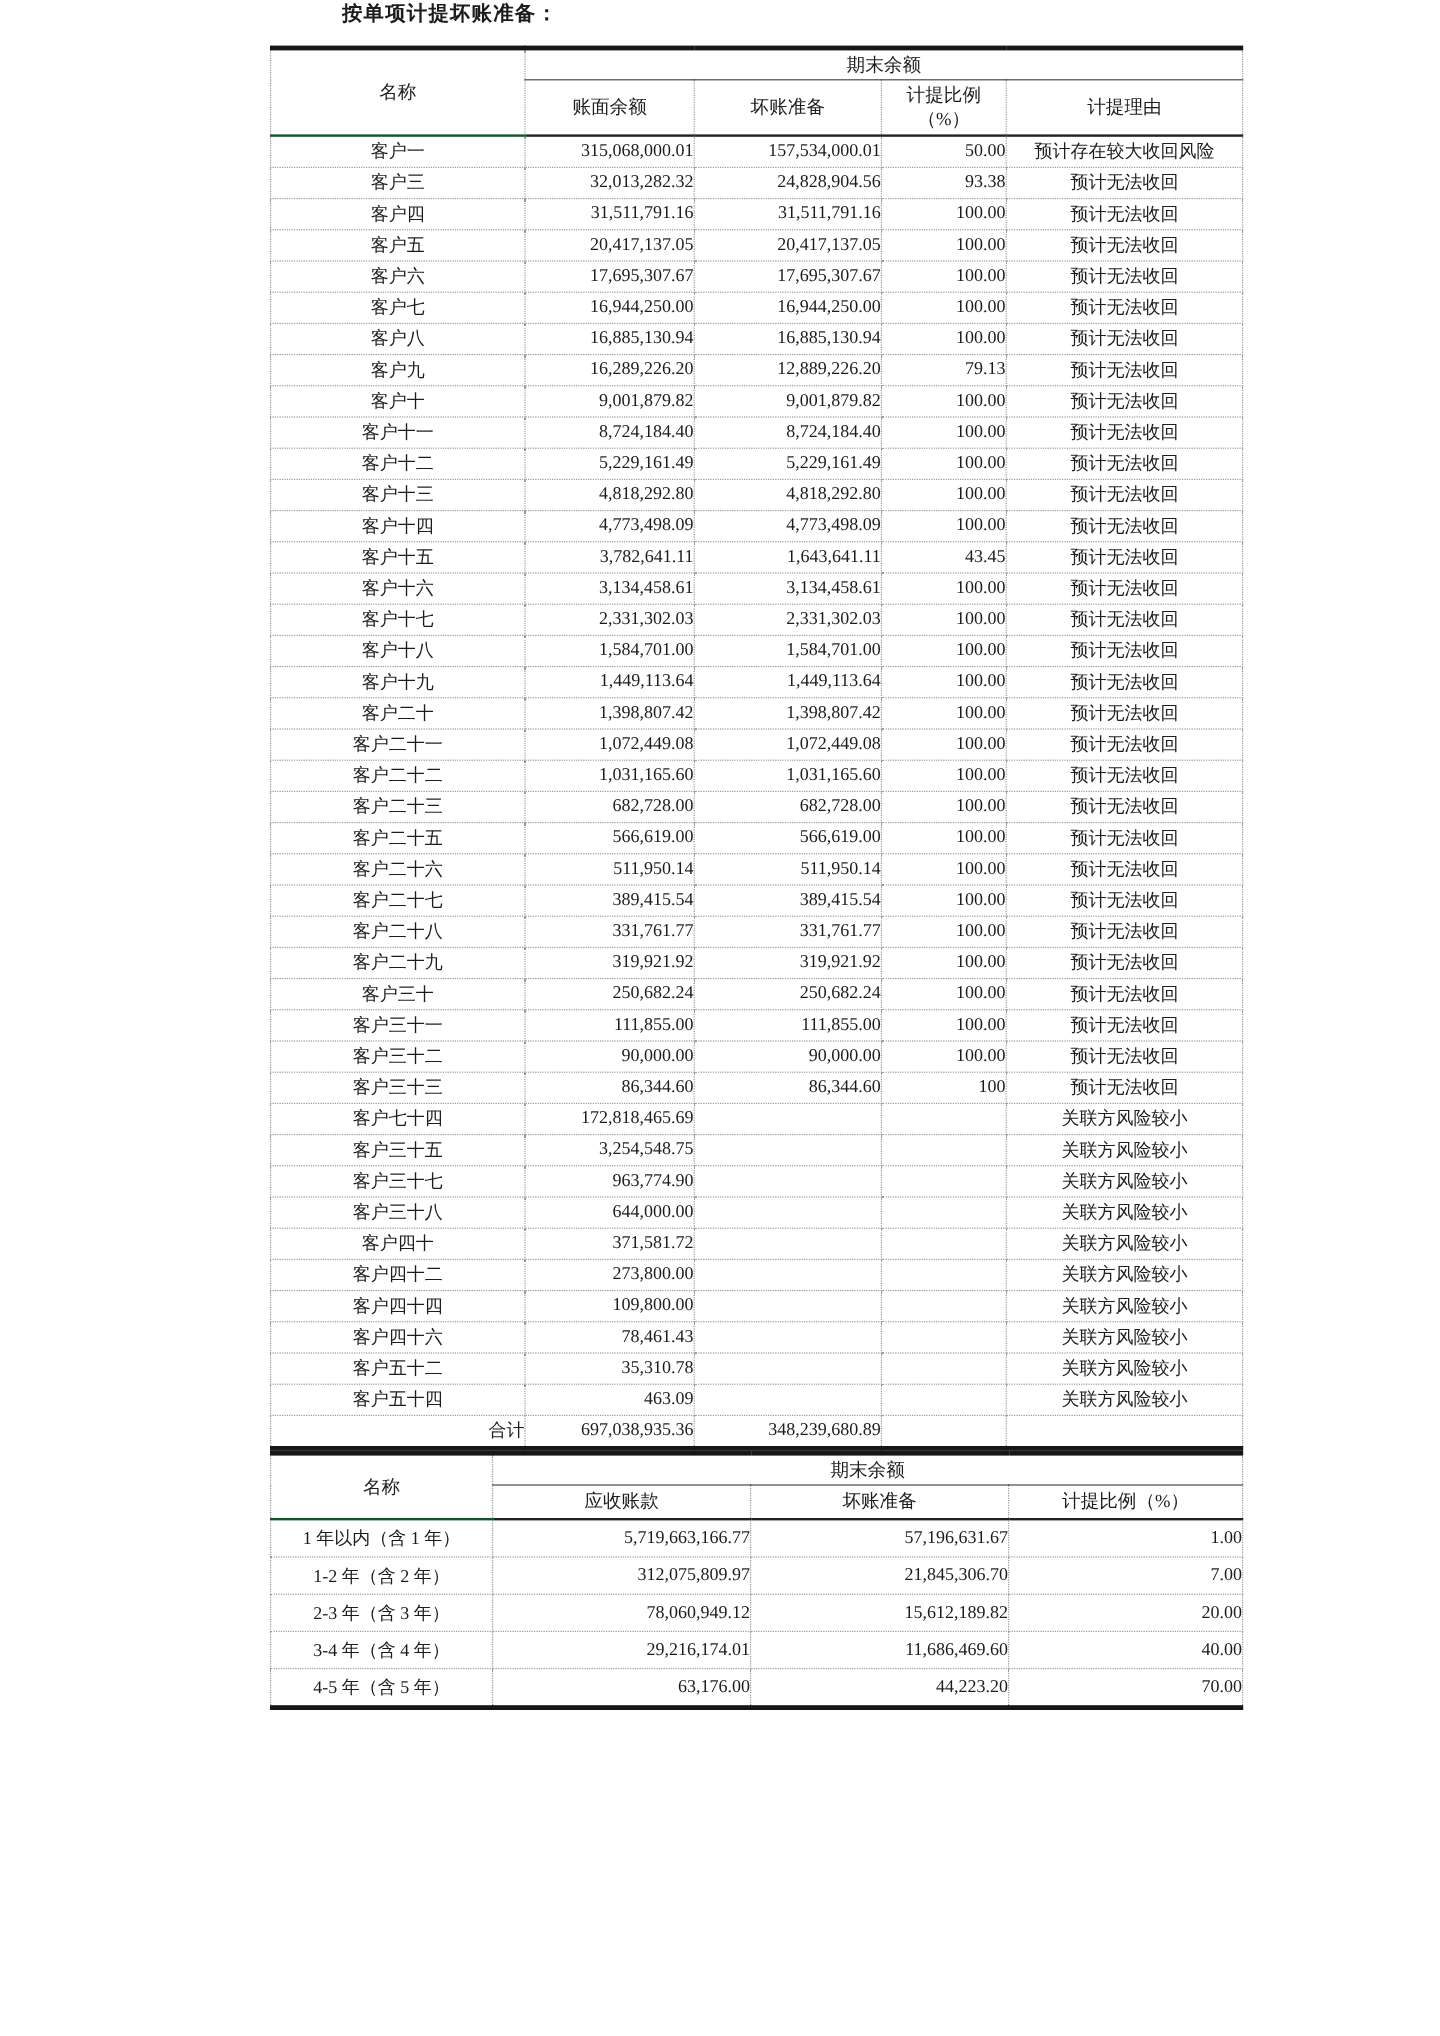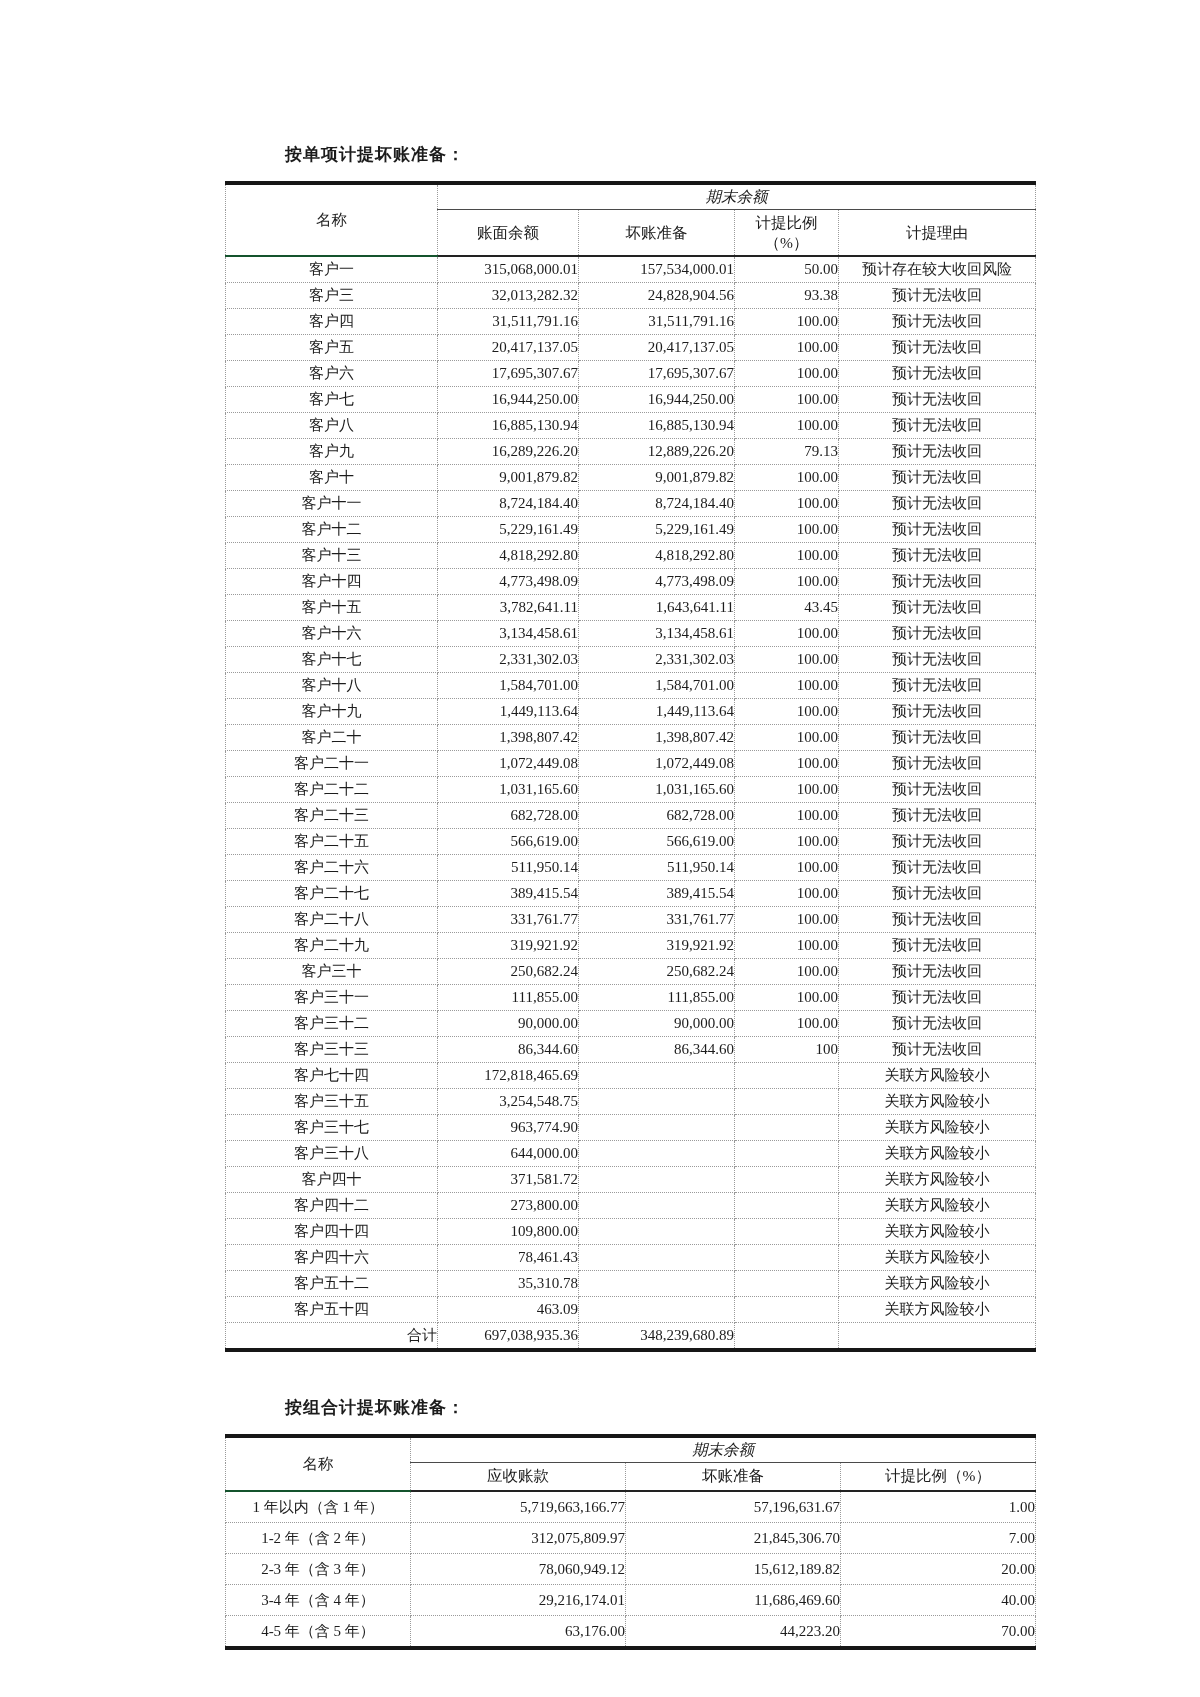--- a/index.html
+++ b/index.html
@@ -9,38 +9,38 @@
     font-family:"Liberation Serif","DejaVu Serif",serif;
     color:#1c1c1c;
     position:relative;
     overflow:hidden;
   }
   .content{position:absolute;left:225px;top:0;width:810px;}
   .sec-title{
     font-size:17px;font-weight:bold;letter-spacing:1px;
     margin:0 0 0 60px;padding:0;
   }
-  #t1-title{margin-top:143px;margin-bottom:15px;}
+  #t1-title{margin-bottom:15px;}
   #t2-title{margin-top:44px;margin-bottom:15px;}
 
   table.tbl{
     border-collapse:collapse;table-layout:fixed;width:810px;
     border-top:4px solid #161616;
     border-bottom:4px solid #161616;
   }
   .tbl th,.tbl td{
     font-weight:normal;
     border:1px dotted #9a9a9a;
     overflow:hidden;white-space:nowrap;
     padding:0;
   }
   .tbl th{font-size:15.5px;text-align:center;vertical-align:middle;}
   .tbl td{font-size:15px;vertical-align:middle;}
   tr.h1 th{height:24px;}
-  tr.h1 th.span-h{border-bottom:1px solid #4a4a4a;font-style:italic;}
+  tr.h1 th.span-h{border-bottom:1px solid #4a4a4a;}
   tr.h2 th{border-bottom:2px solid #222;}
   th.name-h{border-bottom:2px solid #14532d;}
   .t1 tr.h2 th{height:45px;line-height:20px;}
   .t2 tr.h2 th{height:27px;}
   .t1 tbody td{height:25px;}
   .t2 tbody td{height:30px;}
   .c-name{text-align:center;padding-left:10px;}
   .c-num{text-align:right;padding-right:14px;}
   .c-reason{text-align:center;padding-left:10px;}
   .c-total-label{text-align:right;}
@@ -366,21 +366,20 @@
         <tr>
           <td class="c-total-label">合计</td>
           <td class="c-num">697,038,935.36</td>
           <td class="c-num">348,239,680.89</td>
           <td class="c-num"></td>
           <td class="c-reason"></td>
         </tr>
       </tbody>
   </table>
 
-  <h2 class="sec-title" id="t2-title">按组合计提坏账准备：</h2>
 
   <table class="tbl t2">
     <colgroup>
       <col style="width:185px">
         <col style="width:215px">
       <col style="width:215px">
         <col style="width:195px">
     </colgroup>
     <thead>
       <tr class="h1">

